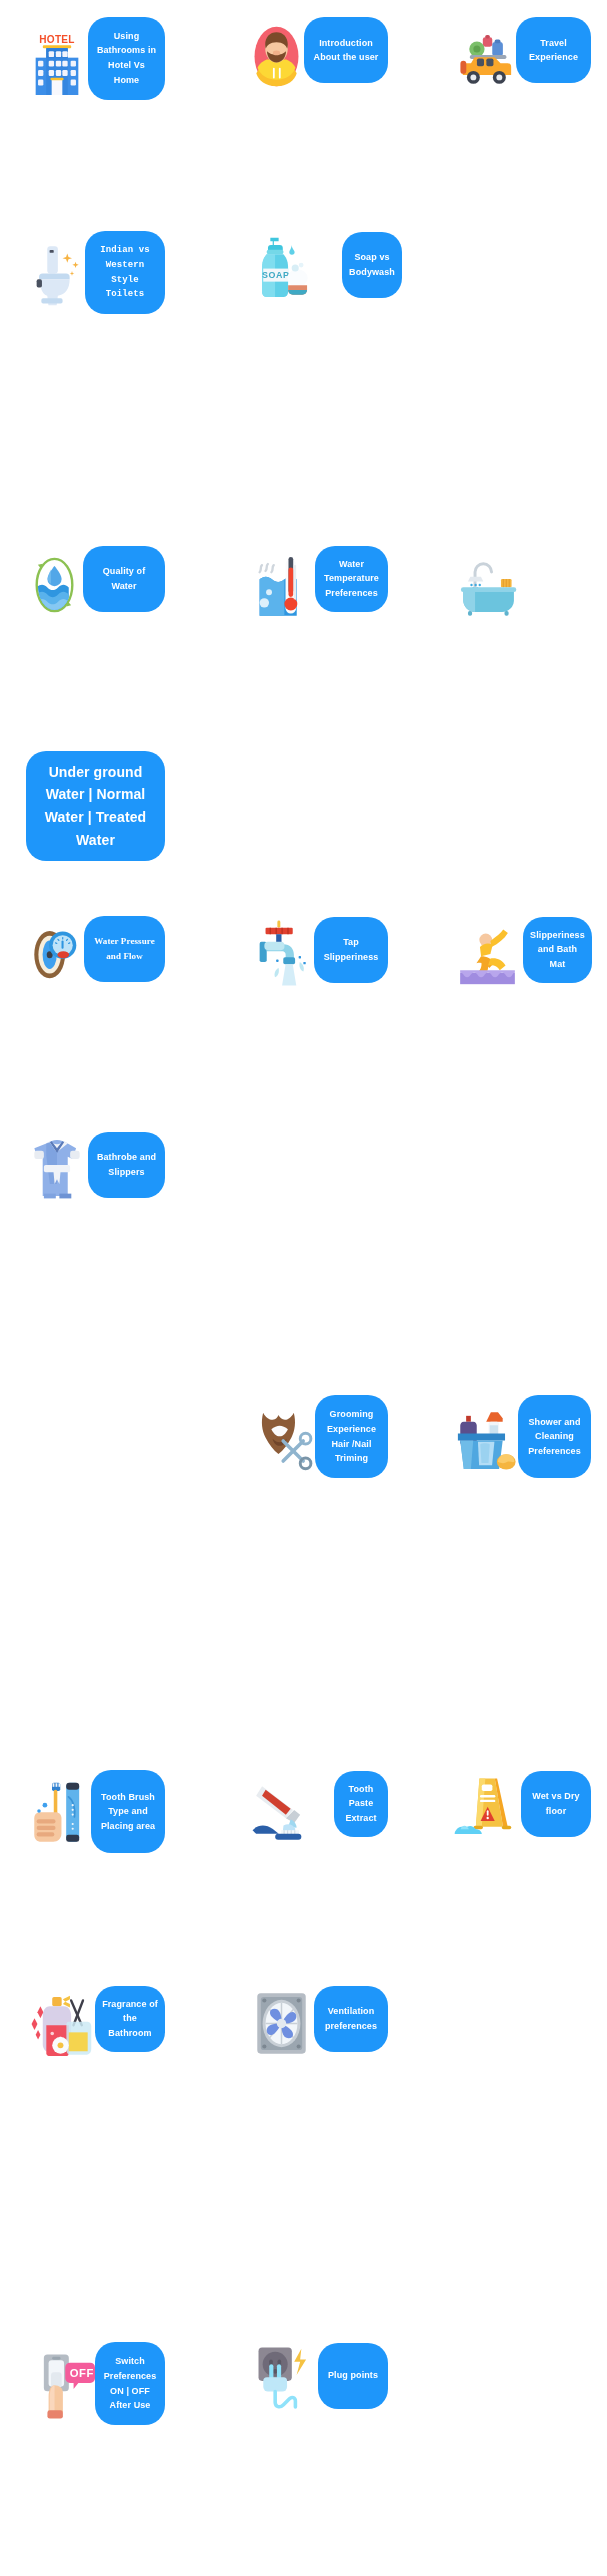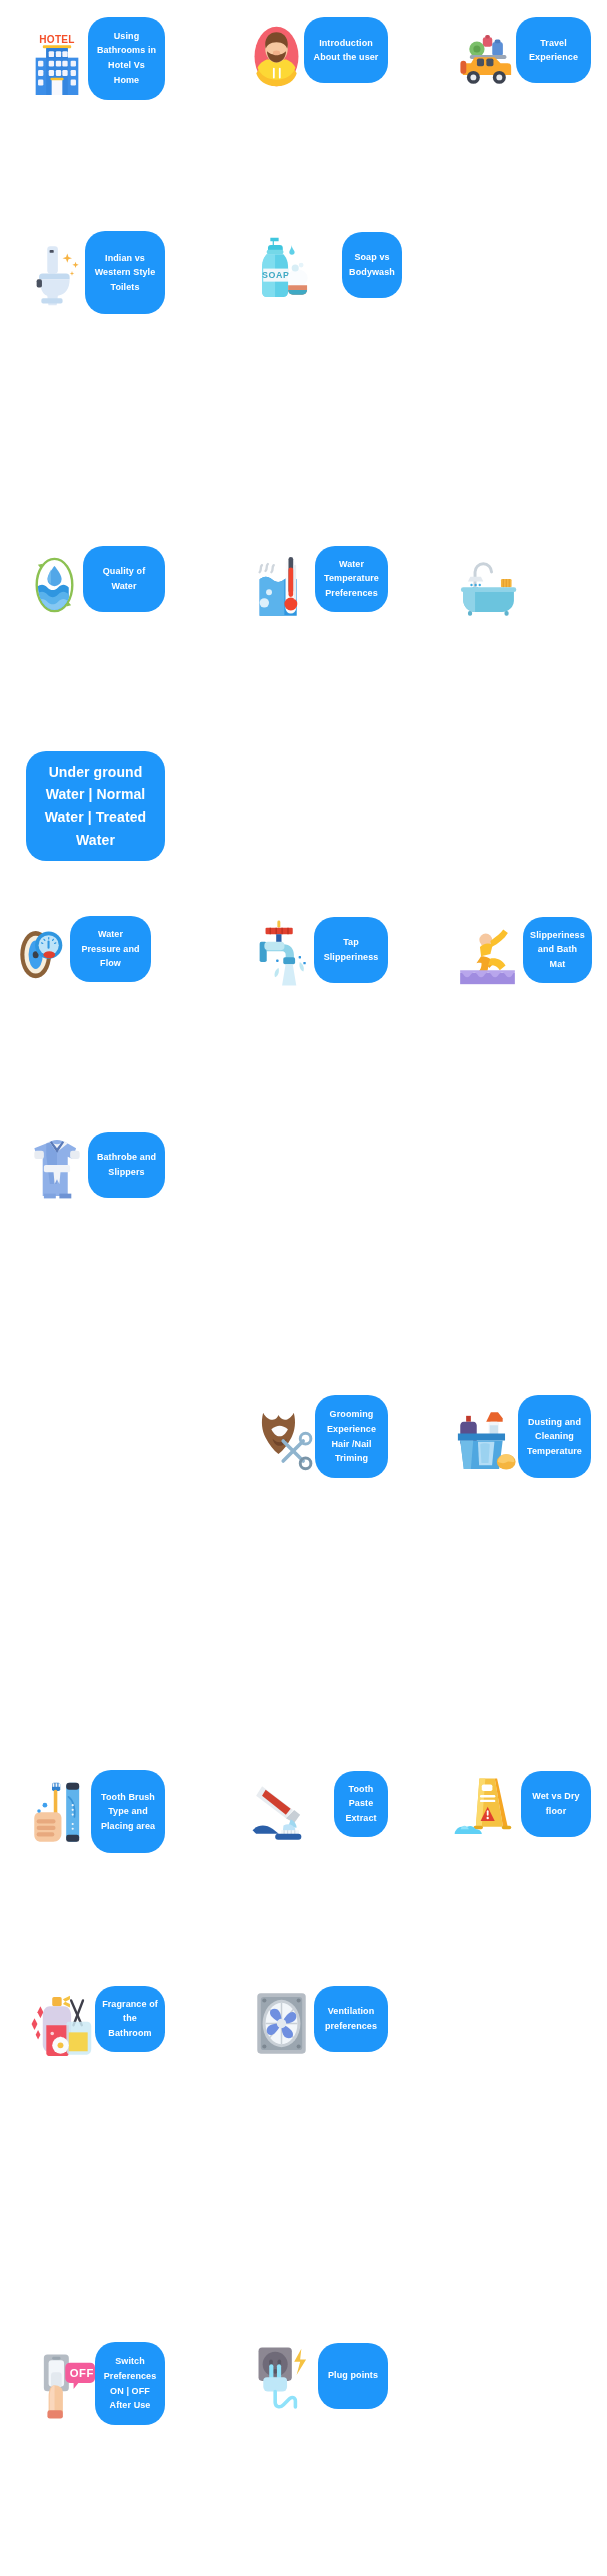--- a/index.html
+++ b/index.html
@@ -145,21 +145,21 @@
           <circle cx="36" cy="82" r="5" fill="#E9EBEF"></circle>
         <circle cx="80" cy="82" r="11" fill="#3D4350"></circle>
           <circle cx="80" cy="82" r="5" fill="#E9EBEF"></circle>
       </svg>
     </div>
     <div class="plate">
       <span class="label">Travel Experience</span>
     </div>
   </div>
 
-  <div class="card col1 h3 fs-15" style="left: 26px; top: 231px;">
+  <div class="card col1 h3 fs-15" style="left: 26px; top: 231px; font-family: Liberation Mono, monospace;">
     <div class="icon-wrap">
       <svg width="59" height="66" viewBox="0 0 100 112">
         <rect x="36" y="4" width="18" height="46" rx="5" fill="#DCE8F6"></rect>
         <rect x="40" y="10" width="7" height="5" rx="1.5" fill="#4A5160"></rect>
         <path d="M28 50h40a6 6 0 0 1 6 6v4H22v-4a6 6 0 0 1 6-6z" fill="#C3DAF0"></path>
         <path d="M24 60h50c0 16-7 26-20 28l-2 16H38l-2-16c-9-3-12-13-12-28z" fill="#DCE8F6"></path>
         <rect x="26" y="92" width="36" height="9" rx="3" fill="#C3DAF0"></rect>
         <rect x="18" y="60" width="9" height="14" rx="3" fill="#4A5160"></rect>
         <g fill="#F5A623" opacity=".85">
           <path d="M70 16l2 6 6 2-6 2-2 6-2-6-6-2 6-2z"></path>
@@ -269,21 +269,21 @@
     </div>
   </div>
 
   <div class="card col1 h3 fs-14" style="left: 26px; top: 751px;">
     <div class="icon-wrap empty"></div>
     <div class="plate">
       <span class="label">Under ground Water | Normal Water | Treated Water</span>
     </div>
   </div>
 
-  <div class="card col1 h2 fs-15" style="left: 12px; top: 916px;">
+  <div class="card col1 h2 fs-15" style="left: 26px; top: 916px; font-family: Liberation Serif, serif;">
     <div class="icon-wrap small">
       <svg width="58" height="57" viewBox="0 0 98 96">
         <ellipse cx="40" cy="50" rx="26" ry="40" fill="#8C6239"></ellipse>
         <ellipse cx="40" cy="50" rx="19" ry="32" fill="#F7EEDC"></ellipse>
         <ellipse cx="40" cy="50" rx="12" ry="24" fill="#3FA0EE"></ellipse>
         <ellipse cx="40" cy="50" rx="5" ry="6" fill="#3B3F48"></ellipse>
         <circle cx="62" cy="34" r="23" fill="#2F96E0"></circle>
         <circle cx="62" cy="34" r="17" fill="#BEE3F8"></circle>
         <g stroke="#2F96E0" stroke-width="2" stroke-linecap="round">
           <path d="M50 30l2 1"></path>
@@ -403,21 +403,21 @@
         <path d="M10 46h80v12H10z" fill="#2F86C8"></path>
         <path d="M14 58h72l-6 48H20z" fill="#4FA7E0"></path>
         <path d="M14 58h22l-4 48H20z" fill="#6FBCE8"></path>
         <path d="M44 60h28l-4 40H46z" fill="#BEE3F8" opacity=".9"></path>
         <path d="M48 64c4-2 12-2 16 0l-2 32H50z" fill="#9BD2F0"></path>
         <ellipse cx="92" cy="94" rx="16" ry="13" fill="#F5B53F"></ellipse>
         <path d="M78 94c0-7 6-13 14-13s14 6 14 13c-4 2-8-2-12 0s-8 4-16 0z" fill="#FBCB68"></path>
       </svg>
     </div>
     <div class="plate">
-      <span class="label">Dusting and Cleaning Temperature</span>
+      <span class="label">Shower and Cleaning Preferences</span>
     </div>
   </div>
 
   <div class="card col1 h3 fs-15" style="left: 26px; top: 1770px;">
     <div class="icon-wrap">
       <svg width="65" height="70" viewBox="0 0 110 118">
         <rect x="44" y="6" width="14" height="14" rx="3" fill="#2F80D0"></rect>
         <g fill="#F2F6FA">
             <rect x="45" y="7" width="3" height="6"></rect>
             <rect x="50" y="7" width="3" height="6"></rect>

